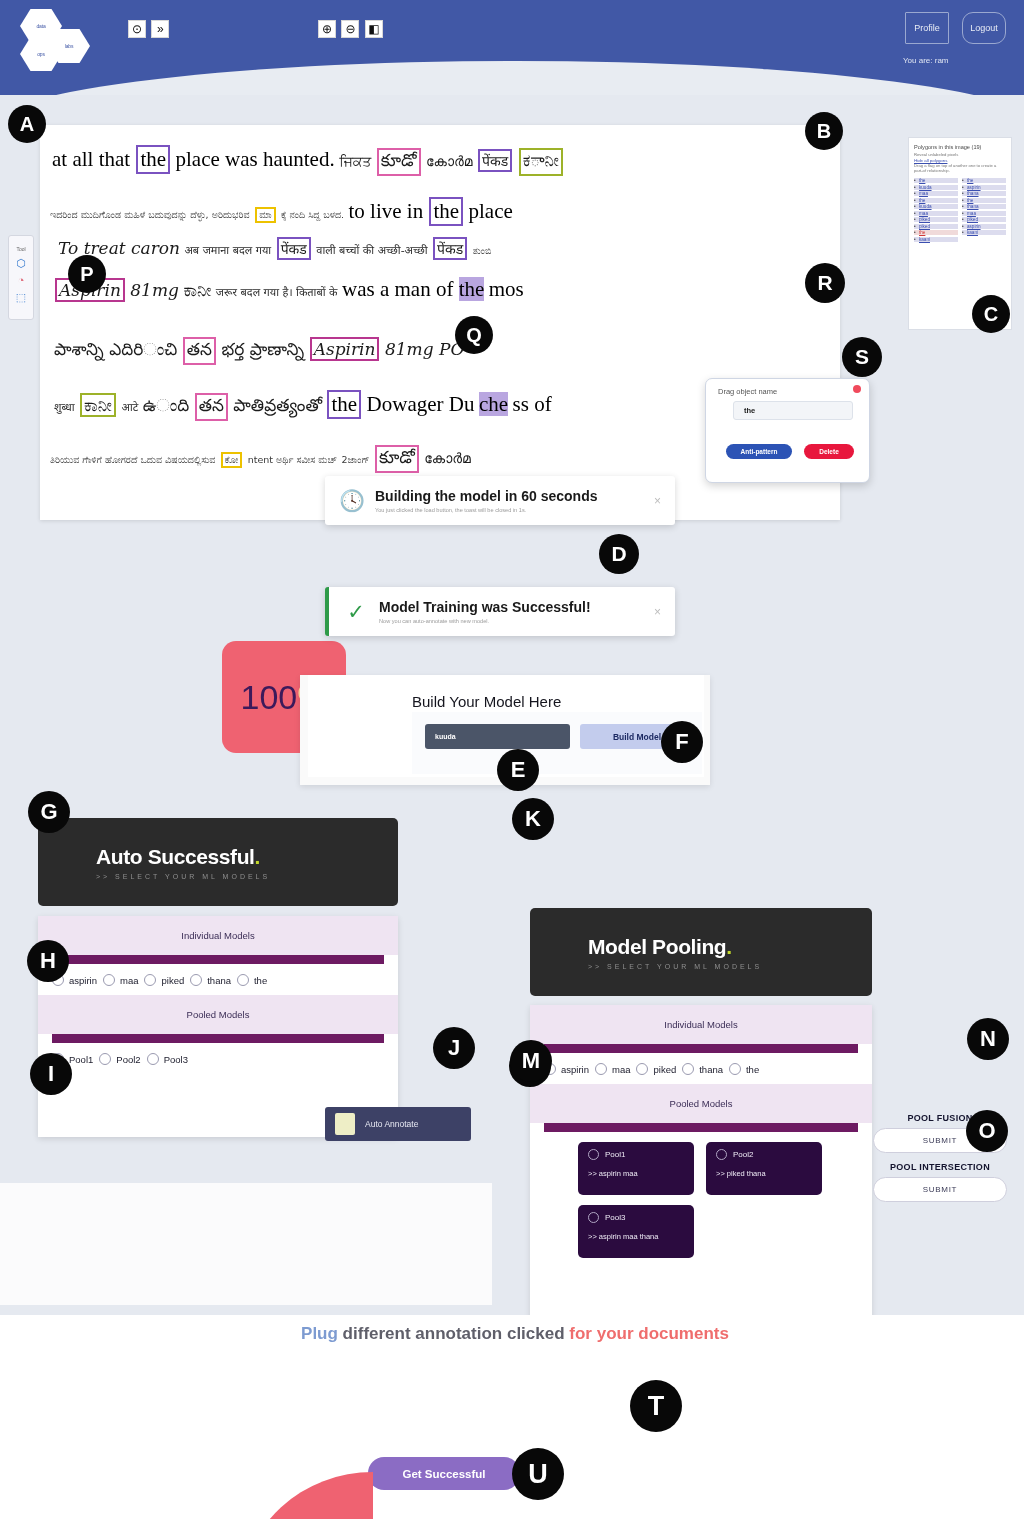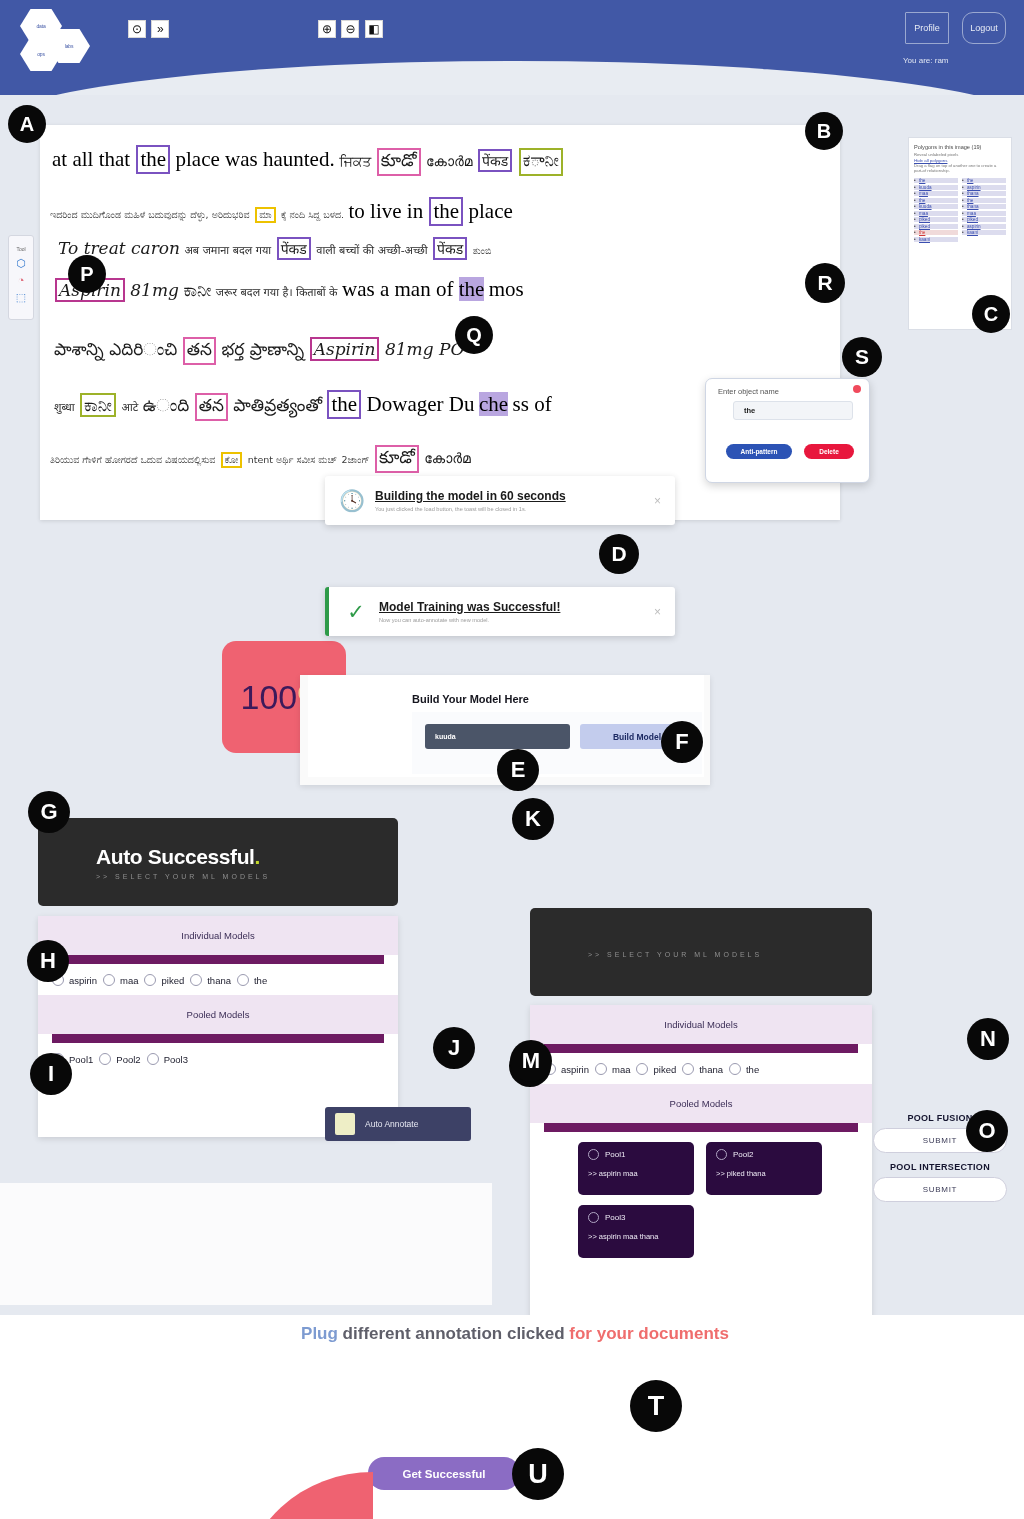--- a/index.html
+++ b/index.html
@@ -117,30 +117,30 @@
   
   .toast {
     position:absolute; background:#ffffff; border-radius:3px;
     box-shadow:0 2px 7px rgba(0,0,0,.16); display:flex; align-items:center;
     padding:0 10px; z-index:7;
   }
   #toast-building { left:325px; top:381px; width:350px; height:49px; }
   #toast-success  { left:325px; top:492px; width:350px; height:49px; border-left:4px solid #2e9a48;}
   .toast .t-ico { width:34px; font-size:21px; text-align:center; flex:0 0 34px; }
   .toast .t-body { flex:1; padding-left:6px; }
-  .toast .t-title { font-size:12px; font-weight:bold; color:#1a1a1a;text-decoration:underline; }
+  .toast .t-title { font-size:14px; font-weight:bold; color:#1a1a1a; }
   .toast .t-desc { font-size:5.6px; color:#9b9b9b; margin-top:3px; }
   .toast .t-close { font-size:12px; color:#bdbdbd; cursor:pointer; padding:0 4px; }
 
   
   #build-wrap { position:absolute; left:300px; top:580px; width:410px; height:110px;
      background:#fafafa; box-shadow:0 2px 6px rgba(0,0,0,.10); }
   #build-card { position:absolute; left:8px; top:0px; width:396px; height:102px;
      background:#ffffff; }
-  #build-title { position:absolute; left:104px; top:18px; font-size:11px; font-weight:bold; color:#15151e; }
+  #build-title { position:absolute; left:104px; top:18px; font-size:15px; font-weight:normal; color:#15151e; }
   #build-inner { position:absolute; left:104px; top:37px; width:290px; height:62px; background:#fafbfd; }
   #model-name-input { position:absolute; left:13px; top:12px; width:145px; height:25px;
      background:#4b5568; border-radius:3px; color:#ffffff; font-size:7px; font-weight:bold;
      display:flex; align-items:center; padding-left:10px; }
   #build-model-button { position:absolute; left:168px; top:12px; width:114px; height:25px;
      background:#c3cced; border-radius:3px; color:#1d2a63; font-size:8.5px; font-weight:bold;
      display:flex; align-items:center; justify-content:center; cursor:pointer; }
   #percent-badge { position:absolute; left:222px; top:546px; width:124px; height:112px;
      background:#ef6271; border-radius:14px; display:flex; align-items:center;
      justify-content:center; font-size:34px; color:#3c1a5b; }
@@ -263,21 +263,21 @@
         <div class="docline" style="left: 18px; top: 112px;"><span style="font-family:&quot;DejaVu Serif&quot;,serif;font-style:italic;font-size:17px;color:#1b1b1b;">To treat  caron</span> <span style="font-family:&quot;DejaVu Sans&quot;,sans-serif;font-size:11px;color:#2a2a2a;">अब जमाना बदल गया</span> <span style="font-family:&quot;DejaVu Sans&quot;,sans-serif;font-size:14px;color:#1b1b1b;" class="bx purple">पेंकड</span> <span style="font-family:&quot;DejaVu Sans&quot;,sans-serif;font-size:11px;color:#2a2a2a;">वाली बच्चों की अच्छी-अच्छी</span> <span style="font-family:&quot;DejaVu Sans&quot;,sans-serif;font-size:14px;color:#1b1b1b;" class="bx purple">पेंकड</span> <span style="font-family:&quot;DejaVu Sans&quot;,sans-serif;font-size:9.5px;color:#3a3a3a;">ತುಂಬಿ</span> </div>
         <div class="docline" style="left: 14px; top: 152px;"><span style="font-family:&quot;DejaVu Serif&quot;,serif;font-style:italic;font-size:17px;color:#1b1b1b;" class="bx magenta">Aspirin</span> <span style="font-family:&quot;DejaVu Serif&quot;,serif;font-style:italic;font-size:17px;color:#1b1b1b;">81mg</span> <span style="font-family:&quot;DejaVu Sans&quot;,sans-serif;font-size:17px;color:#1b1b1b;">ಕಾನೀ</span> <span style="font-family:&quot;DejaVu Sans&quot;,sans-serif;font-size:11px;color:#2a2a2a;">जरूर बदल गया है। किताबों के</span> <span style="font-family:&quot;Liberation Serif&quot;,serif;font-size:21px;">was a man of </span> <span style="font-family:&quot;Liberation Serif&quot;,serif;font-size:21px;" class="hl-purple">the</span> <span style="font-family:&quot;Liberation Serif&quot;,serif;font-size:21px;">mos</span> </div>
         <div class="docline" style="left: 14px; top: 212px;"><span style="font-family:&quot;DejaVu Sans&quot;,sans-serif;font-size:17px;color:#1b1b1b;">పాశాన్ని ఎదిరిಂచి</span> <span style="font-family:&quot;DejaVu Sans&quot;,sans-serif;font-size:17px;color:#1b1b1b;" class="bx pink">తన</span> <span style="font-family:&quot;DejaVu Sans&quot;,sans-serif;font-size:17px;color:#1b1b1b;">భర్త ప్రాణాన్ని</span> <span style="font-family:&quot;DejaVu Serif&quot;,serif;font-style:italic;font-size:17px;color:#1b1b1b;" class="bx magenta">Aspirin</span> <span style="font-family:&quot;DejaVu Serif&quot;,serif;font-style:italic;font-size:17px;color:#1b1b1b;">81mg  PO</span> </div>
         <div class="docline" style="left: 14px; top: 265px;"><span style="font-family:&quot;DejaVu Sans&quot;,sans-serif;font-size:11px;color:#2a2a2a;">शुब्धा</span> <span style="font-family:&quot;DejaVu Sans&quot;,sans-serif;font-size:17px;color:#1b1b1b;" class="bx olive">ಕಾನೀ</span> <span style="font-family:&quot;DejaVu Sans&quot;,sans-serif;font-size:11px;color:#2a2a2a;">आटे</span> <span style="font-family:&quot;DejaVu Sans&quot;,sans-serif;font-size:17px;color:#1b1b1b;">ఉಂది</span> <span style="font-family:&quot;DejaVu Sans&quot;,sans-serif;font-size:17px;color:#1b1b1b;" class="bx pink">తన</span> <span style="font-family:&quot;DejaVu Sans&quot;,sans-serif;font-size:17px;color:#1b1b1b;">పాతివ్రత్యంతో</span> <span style="font-family:&quot;Liberation Serif&quot;,serif;font-size:21px;" class="bx purple">the</span> <span style="font-family:&quot;Liberation Serif&quot;,serif;font-size:21px;"> Dowager Du</span> <span style="font-family:&quot;Liberation Serif&quot;,serif;font-size:21px;" class="hl-purple">che</span> <span style="font-family:&quot;Liberation Serif&quot;,serif;font-size:21px;">ss of</span> </div>
         <div class="docline" style="left: 10px; top: 320px;"><span style="font-family:&quot;DejaVu Sans&quot;,sans-serif;font-size:9.5px;color:#3a3a3a;">ತಿರಿಯುವ ಗೆಾಳಿಗೆ ಹೋಗರದೆ ಒದುವ ವಿಷಯದಲ್ಲಿಸುವ</span> <span style="font-family:&quot;DejaVu Sans&quot;,sans-serif;font-size:9.5px;color:#3a3a3a;" class="bx yellow">ಕೋ</span> <span style="font-family:&quot;DejaVu Sans&quot;,sans-serif;font-size:9.5px;color:#3a3a3a;">ntent  ಅರ್ಥಿ ಸವೀಸ ಮಚ್</span> <span style="font-family:&quot;DejaVu Sans&quot;,sans-serif;font-size:9.5px;color:#3a3a3a;">2ಜಾಂಗ್</span> <span style="font-family:&quot;DejaVu Sans&quot;,sans-serif;font-size:17px;color:#1b1b1b;" class="bx pink">కూడో</span> <span style="font-family:&quot;DejaVu Sans&quot;,sans-serif;font-size:14px;color:#1b1b1b;">കോർമ</span> </div>
       </div>
   </div>
 
   <div id="object-popover">
     <div id="popover-close"></div>
-    <div id="popover-label">Enter object name</div>
+    <div id="popover-label">Drag object name</div>
     <div id="object-name-input">the</div>
     <div class="pop-btn" id="anti-pattern-button">Anti-pattern</div>
     <div class="pop-btn" id="delete-button">Delete</div>
   </div>
 
   <div id="polygon-sidebar">
     <div class="sb-title">Polygons in this image (19)</div>
     <div class="sb-sub">Reveal unlabeled pixels</div>
     <div class="sb-link">Hide all polygons</div>
     <div class="sb-sub">Drag a flag on top of another one to create a part-of relationship.</div>
@@ -388,20 +388,23 @@
     </div>
   </div>
 
   <div id="auto-annotate-button">
     <div class="aa-sq"></div>
     <div class="aa-lb">Auto Annotate</div>
   </div>
 
   <div class="panel" id="model-pooling-panel">
     <div class="panel-head">
+      <div class="ph-title">
+        <span>Model Pooling</span><span class="dot">.</span>
+      </div>
       <div class="ph-sub">&gt;&gt; SELECT YOUR ML MODELS</div>
     </div>
     <div class="panel-body">
       <div class="sec-header">Individual Models</div>
       <div class="sec-bar"></div>
       <div class="radio-row" id="mp-individual">
           <div class="radio-item">
             <span class="rd"></span>
             <span class="lb">aspirin</span>
           </div>

